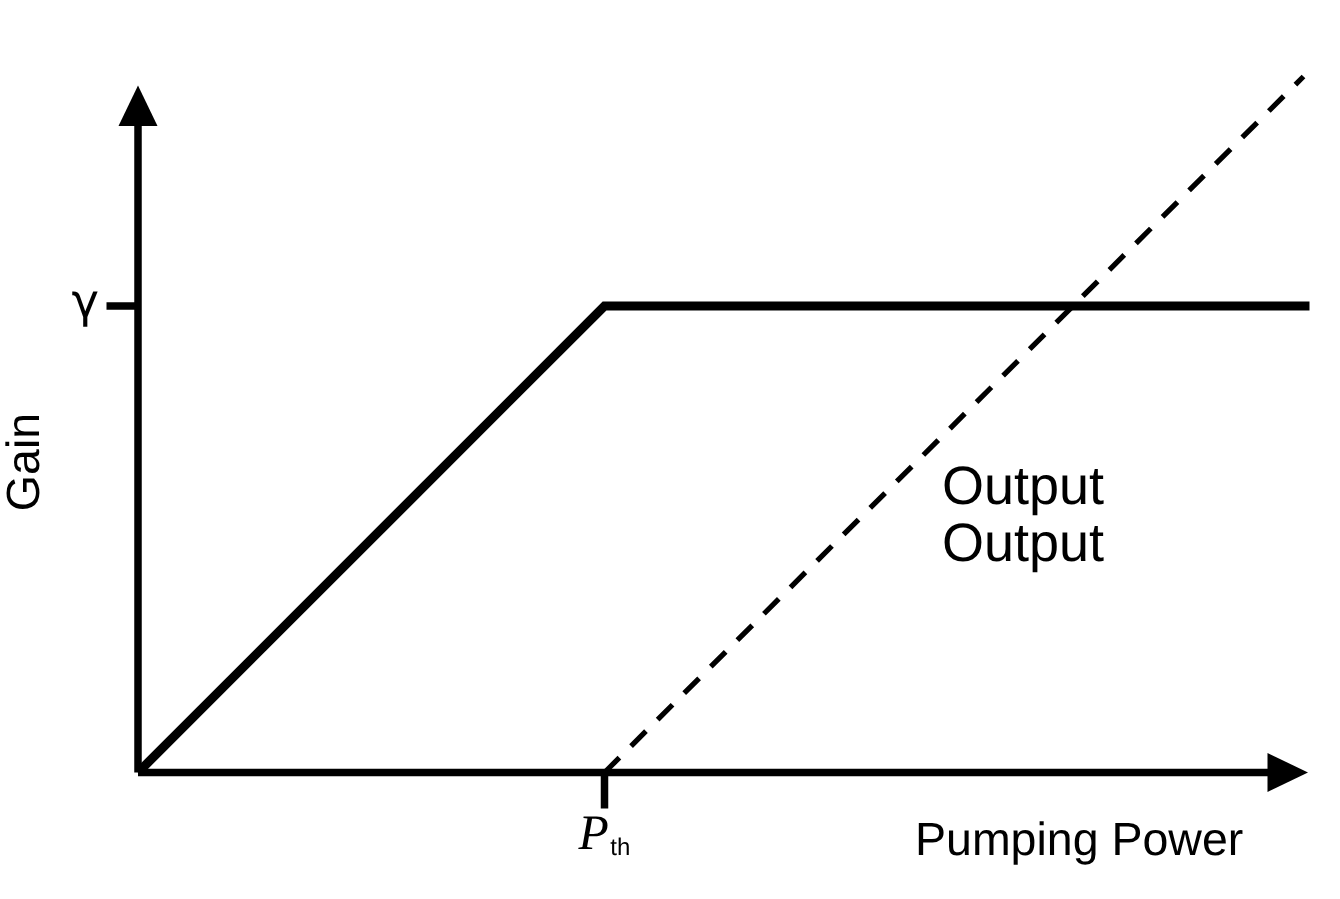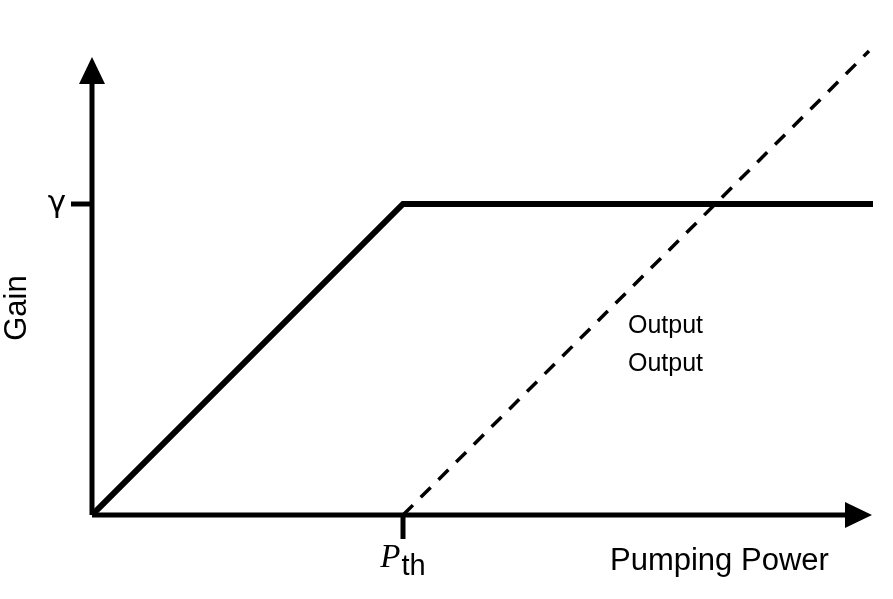--- a/index.html
+++ b/index.html
@@ -60,35 +60,35 @@
     width: 100px;
     text-align: center;
     font-size: 31px;
   }
   #xtick-pth .sym {
     font-family: "Liberation Serif", serif;
     font-style: italic;
     font-size: 33px;
   }
   #xtick-pth .sub {
-    font-size: 29px;
+    font-size: 16px;
     vertical-align: -0.28em;
     margin-left: 1px;
   }
 
   #xlabel-pumping {
     left: 610px;
     top: 544px;
     font-size: 31px;
   }
 
   #annot-output-power {
     left: 628px;
     top: 305px;
-    font-size: 25px;
+    font-size: 36px;
     line-height: 38px;
     text-align: center;
   }
   #annot-output-power .ln {
     display: block;
   }
 </style>
 </head>
 <body>
 

